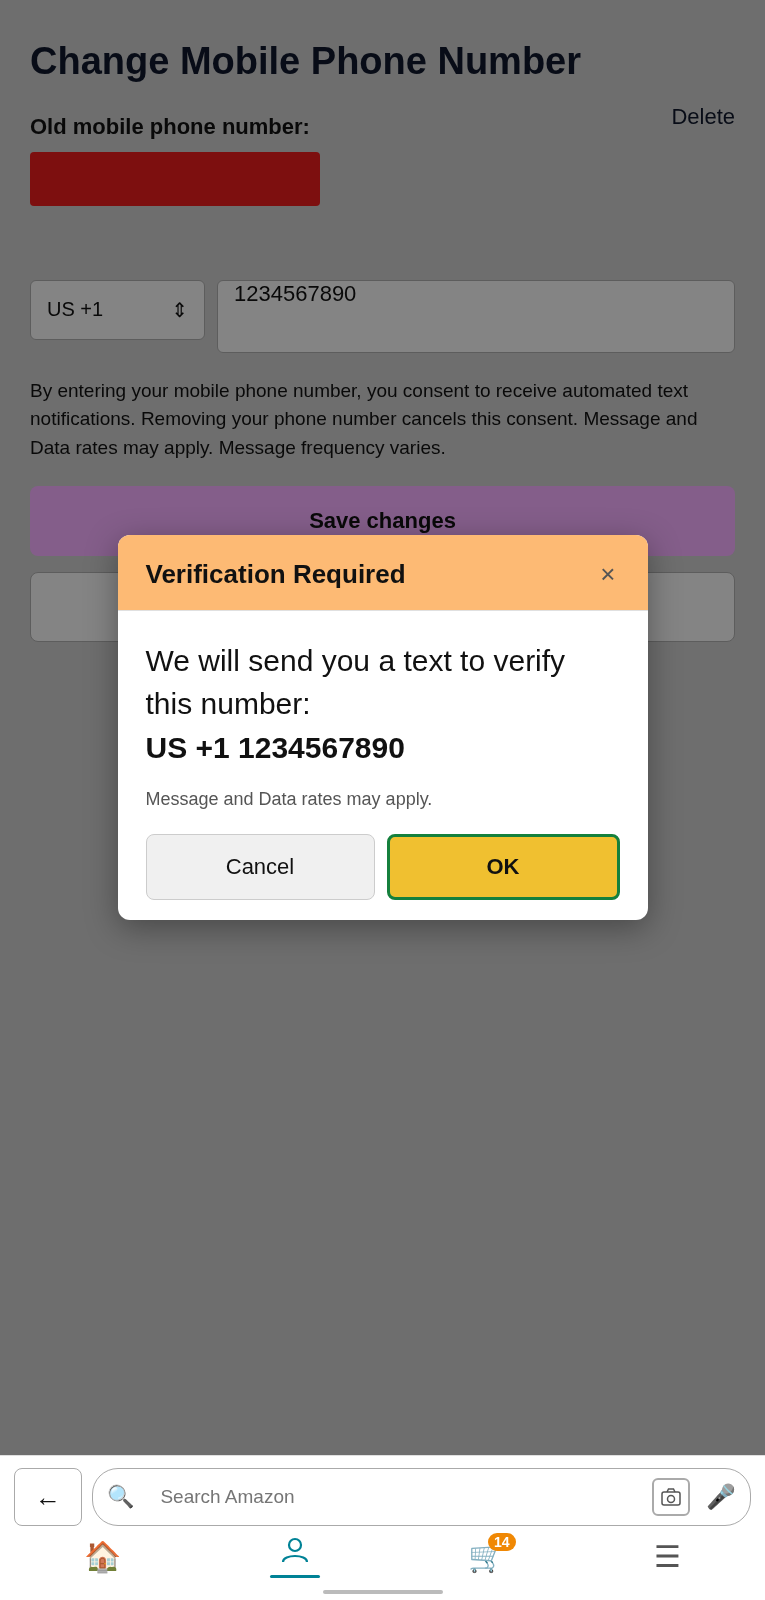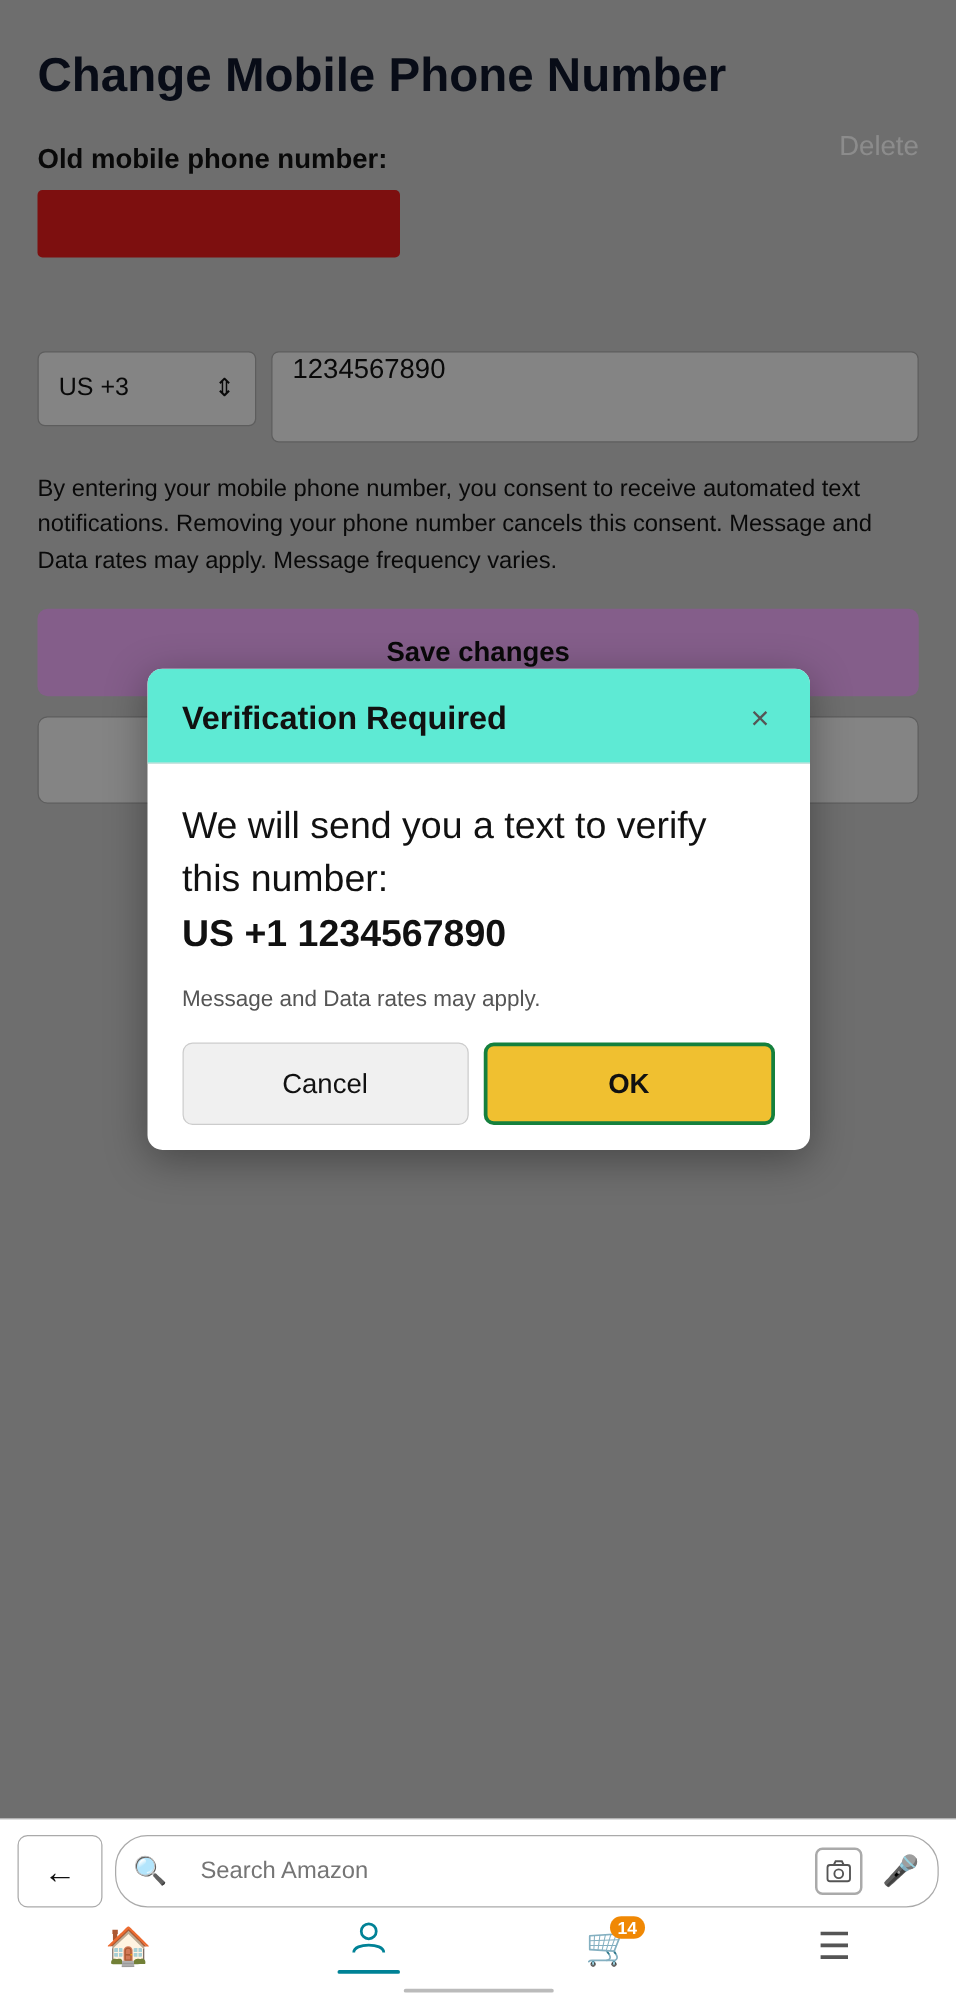--- a/index.html
+++ b/index.html
@@ -45,21 +45,21 @@
     .old-phone-redacted {
       width: 290px;
       height: 54px;
       background: #e31c1c;
       border-radius: 4px;
       margin-bottom: 10px;
       display: inline-block;
     }
 
     .delete-link {
-      color: #ffffff;
+      color: #0f172a;
       font-size: 22px;
       float: right;
       margin-top: -48px;
       cursor: pointer;
     }
 
     .phone-row {
       display: flex;
       gap: 12px;
       margin-top: 60px;
@@ -171,21 +171,21 @@
       box-shadow: 0 8px 32px rgba(0,0,0,0.35);
       overflow: hidden;
     }
 
     .modal-header {
       display: flex;
       align-items: center;
       justify-content: space-between;
       padding: 24px 28px 20px 28px;
       border-bottom: 1px solid #e0e0e0;
-      background: #5eead4;
+      background: #fdba74;
     }
 
     .modal-title {
       font-size: 26px;
       font-weight: 700;
       color: #111;
     }
 
     .modal-close {
       font-size: 26px;
@@ -391,21 +391,21 @@
   <h1 class="page-title">Change Mobile Phone Number</h1>
 
   <div class="field-label">Old mobile phone number:</div>
 
   <div class="old-phone-redacted"></div>
 
   <span class="delete-link">Delete</span>
 
   <div class="phone-row">
     <div class="country-select">
-      <span>US +3</span>
+      <span>US +1</span>
       <span>⇕</span>
     </div>
     <div class="phone-input">
       <span>1234567890</span>
     </div>
   </div>
 
   <div class="consent-text">
     <span>By entering your mobile phone number, you consent to receive automated text notifications. Removing your phone number cancels this consent. Message and Data rates may apply. Message frequency varies.</span>
   </div>

